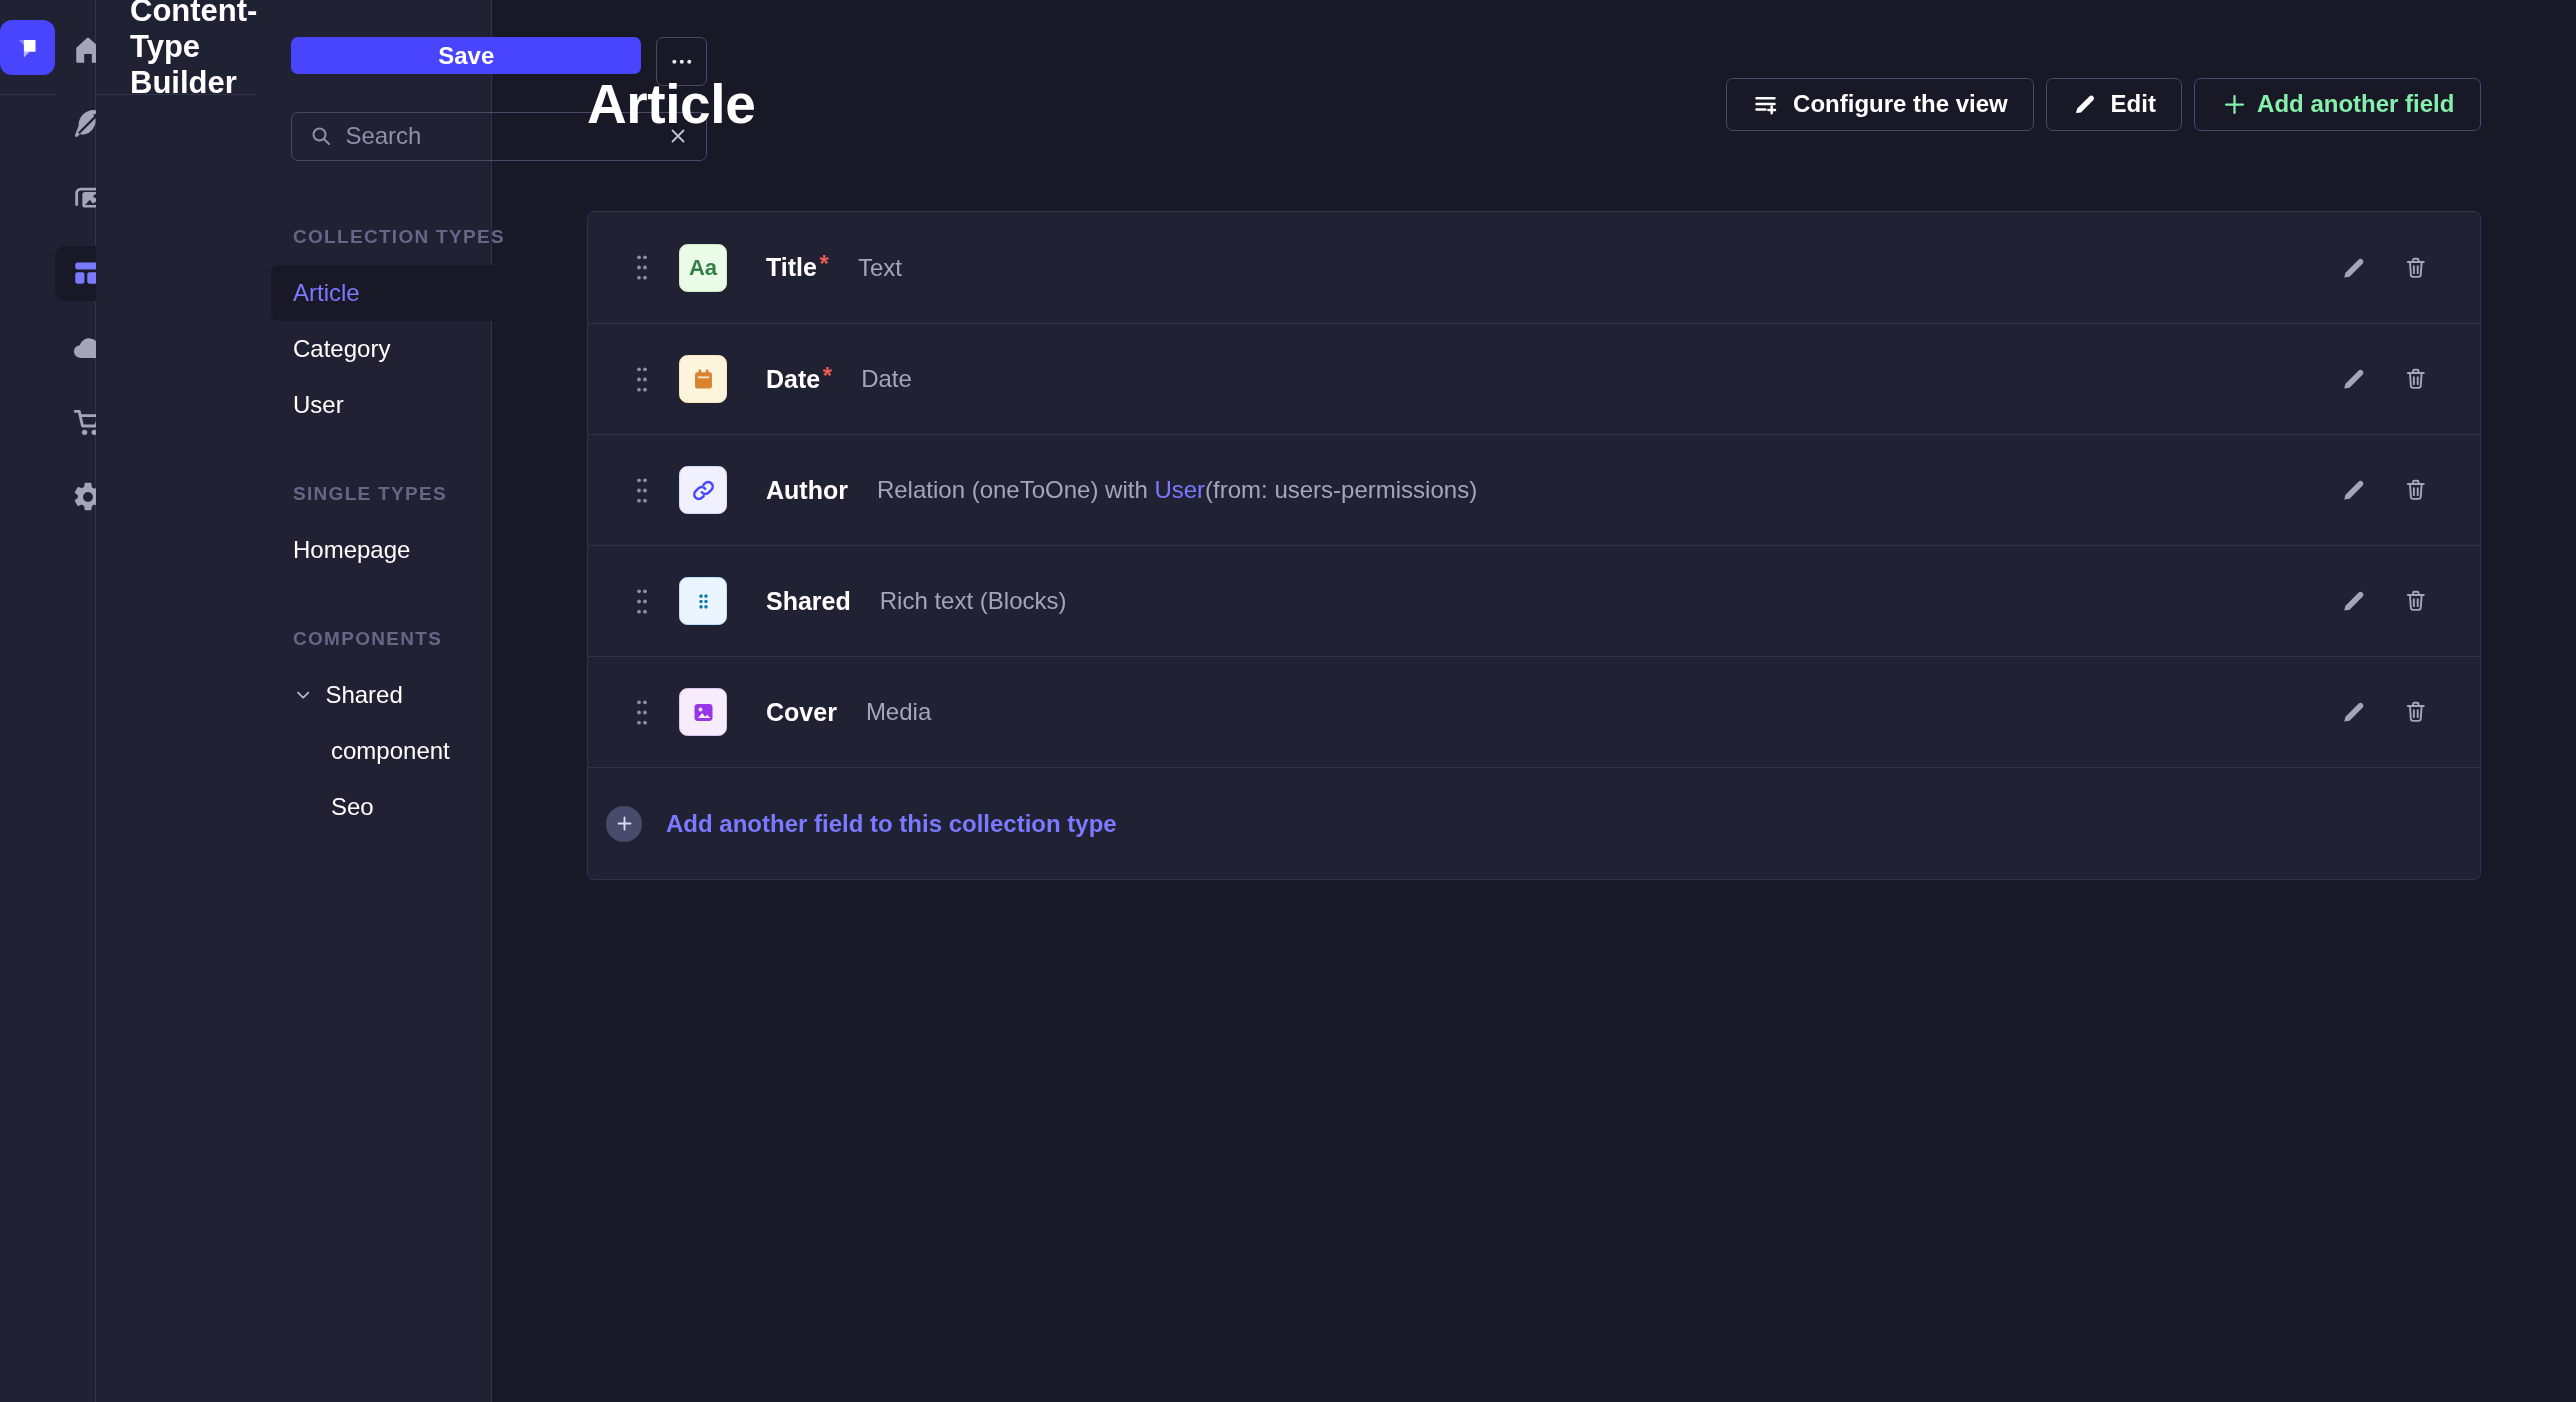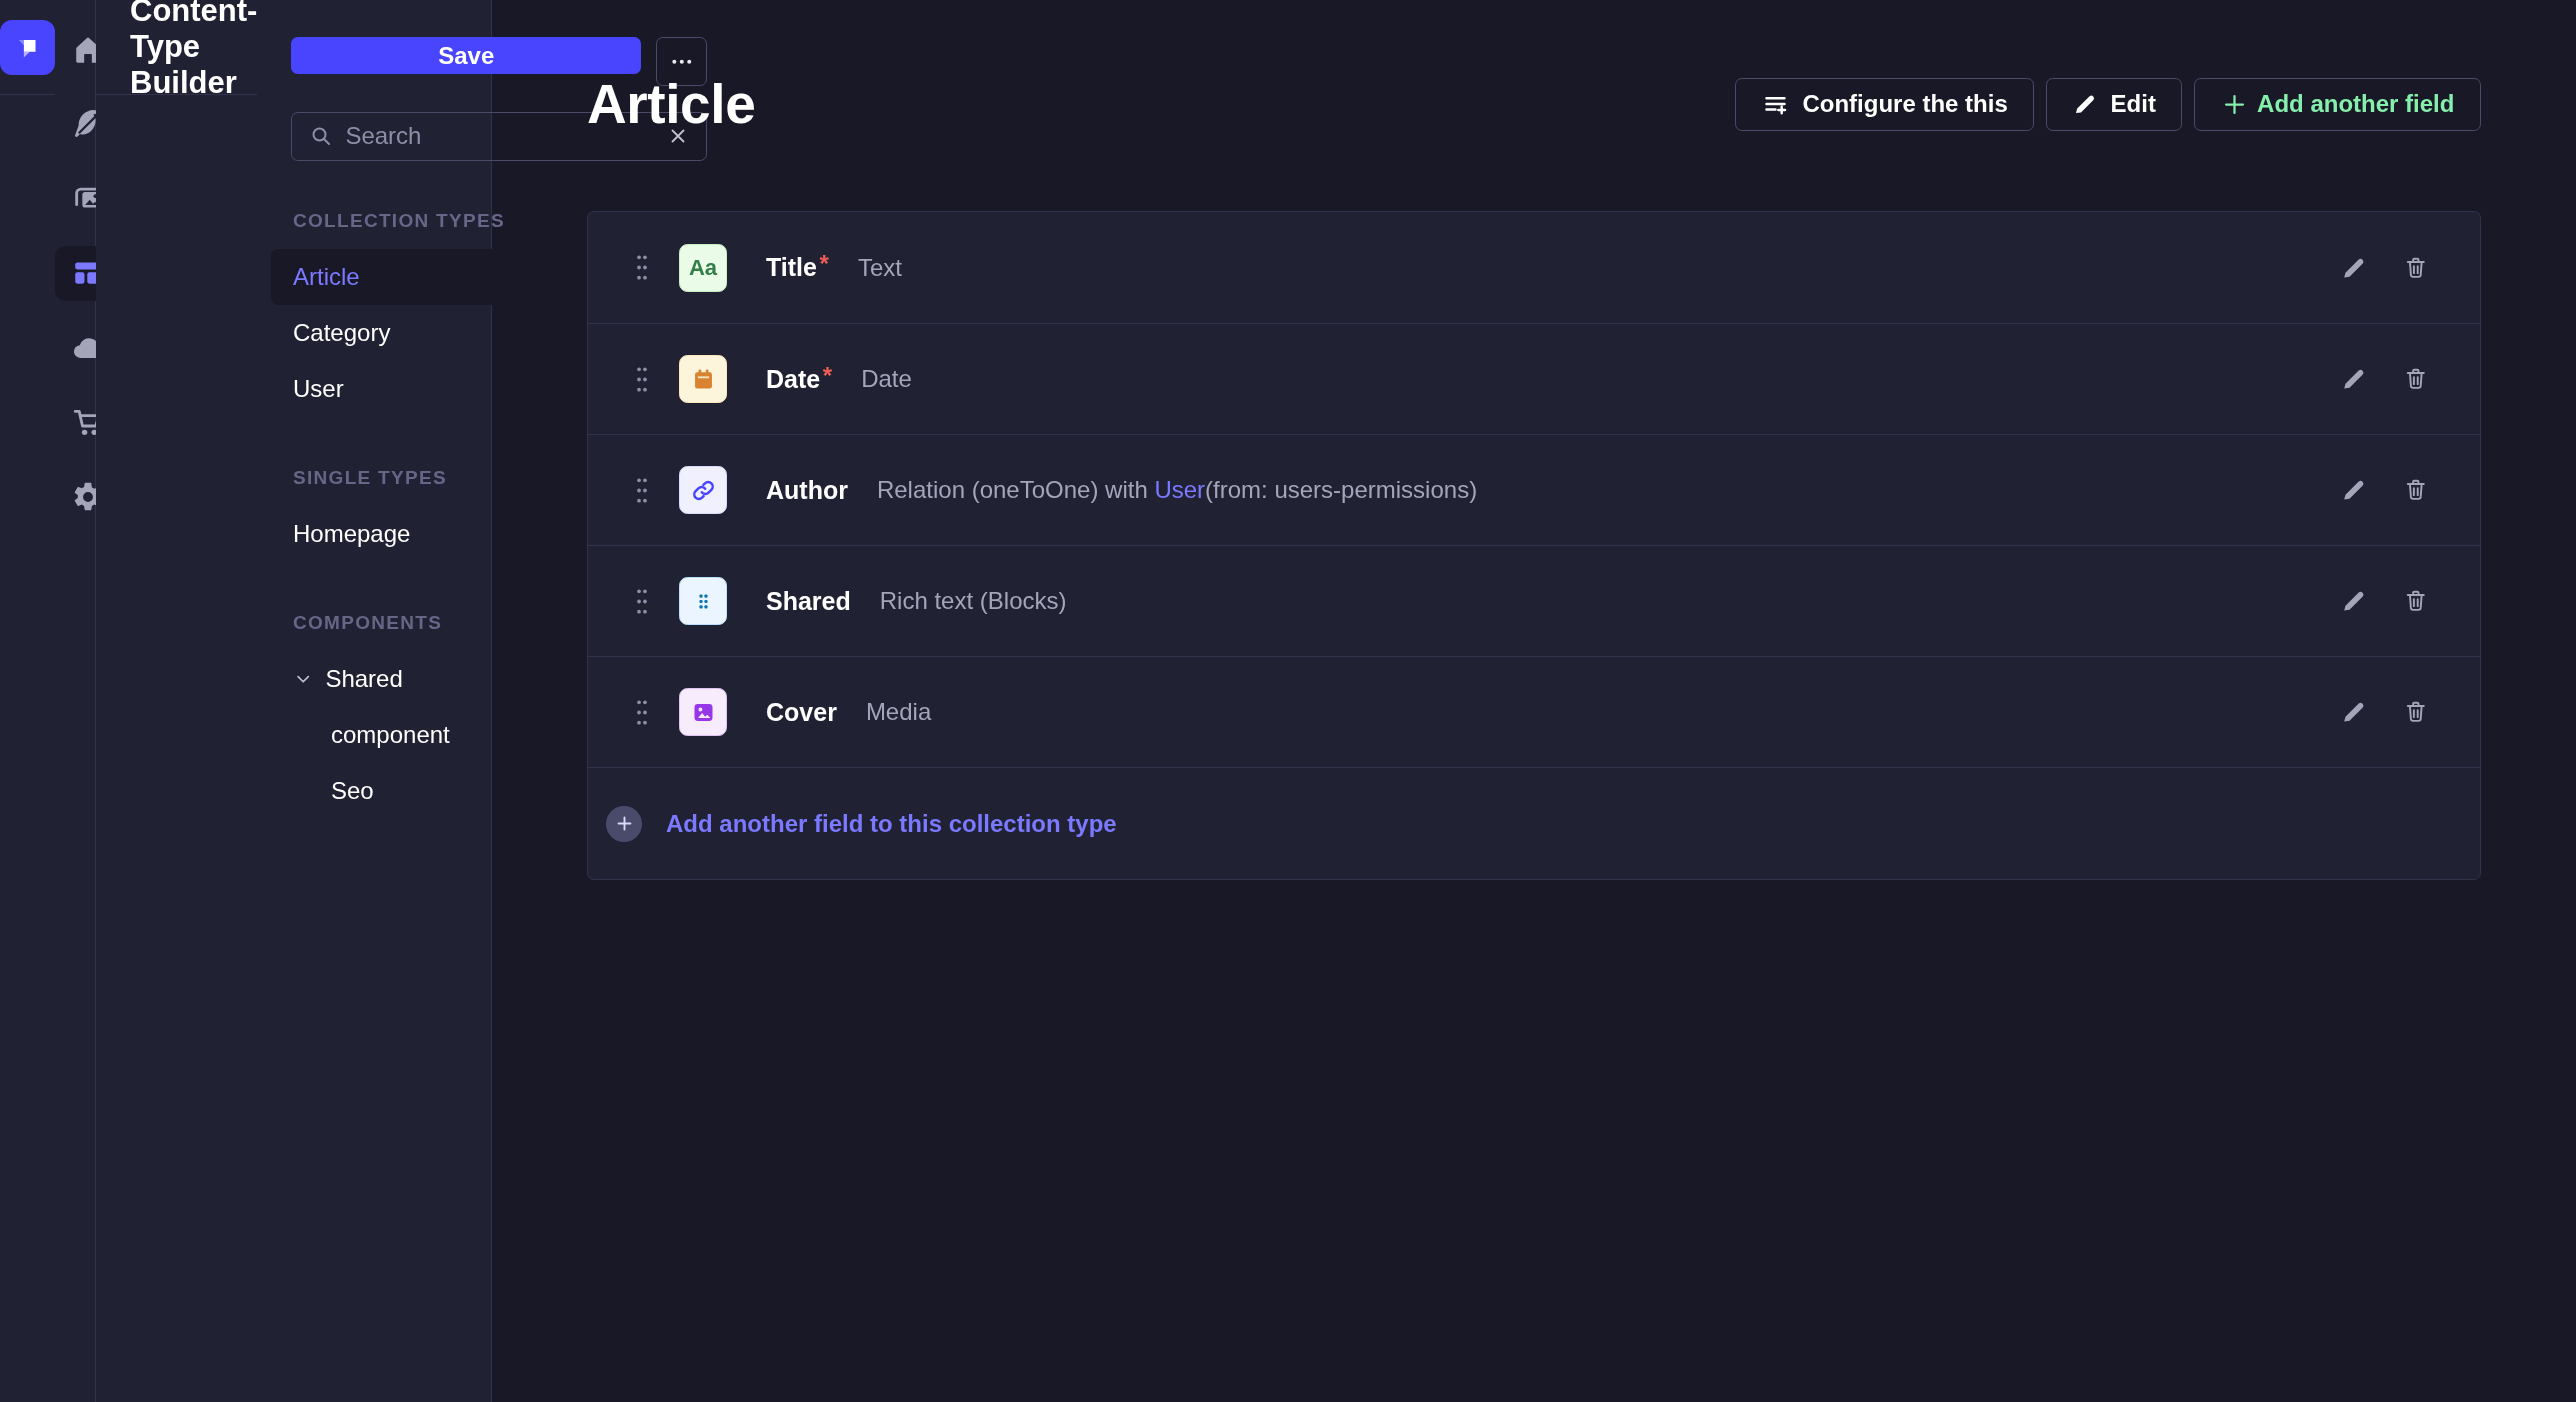--- a/index.html
+++ b/index.html
@@ -28,21 +28,21 @@
   .sidebar { width:396px; min-width:396px; background:#212134; border-right:0.9px solid #32324d; display:flex; flex-direction:row; }
   .sidebar-header { height:95px; min-height:95px; border-bottom:0.9px solid #32324d; display:flex; align-items:center; padding-left:34px; font-size:31px; font-weight:700; }
   .sidebar-body { padding:37px 13.6px 0; }
   .save-row { display:flex; gap:15.3px; margin:0 20.4px; }
   .save-btn { flex:1; height:37px; border:none; border-radius:6.8px; background:#4945ff; color:#fff; font-size:24px; font-weight:600; }
   .more-btn { width:51px; min-width:51px; height:49px; border:0.9px solid #4a4a6a; border-radius:6.8px; background:transparent; color:#e8e8ef; display:flex; align-items:center; justify-content:center; }
   .search-box { margin:25.6px 20.4px 0; height:49px; border:0.9px solid #4a4a6a; border-radius:6.8px; display:flex; align-items:center; padding:0 17px; gap:12px; color:#8e8ea9; }
   .search-box input { flex:1; min-width:0; background:transparent; border:none; outline:none; color:#fff; font-size:24px; font-family:inherit; }
   .search-box input::placeholder { color:#8e8ea9; }
   .clear-btn { background:none; border:none; color:#c0c0cf; display:flex; }
-  .section-head { margin-top:48px; display:flex; align-items:center; justify-content:space-between; padding:0 22px; }
+  .section-head { margin-top:64px; display:flex; align-items:center; justify-content:space-between; padding:0 22px; }
   .section-head.tight { margin-top:48px; }
   .section-label { font-size:19px; font-weight:600; letter-spacing:1.3px; color:#666687; }
   .plus-btn { background:none; border:none; color:#a5a5ba; display:flex; }
   .side-list { margin-top:15.3px; display:flex; flex-direction:column; }
   .side-item { height:56px; border-radius:6.8px; display:flex; align-items:center; padding:0 22px; font-size:24px; color:#fff; background:transparent; border:none; text-align:left; }
   .side-item.active { background:#181826; color:#7b79ff; }
   .side-item .label { flex:0 0 auto; }
   .badge { margin-left:auto; font-size:24px; font-weight:600; }
   .side-item.child { padding-left:60px; }
   .chev { margin-right:12px; color:#c0c0cf; display:flex; }
@@ -236,21 +236,21 @@
   <div class="main-header">
     <h1 class="page-title">Article</h1>
     <div class="actions">
       <button class="btn">
         <span class="bicon">
           <svg width="27" height="27" viewBox="0 0 24 24">
               <path d="M4 6.5h16M4 11.5h16M4 16.5h8" stroke="currentColor" stroke-width="2.2" stroke-linecap="round"></path>
               <path d="M17.5 13.8v6M14.5 16.8h6" stroke="currentColor" stroke-width="2.2" stroke-linecap="round"></path>
             </svg>
         </span>
-        <span>Configure the this</span>
+        <span>Configure the view</span>
       </button>
       <button class="btn">
         <span class="bicon">
           <svg width="24" height="24" viewBox="0 0 24 24">
               <path d="M3 21l1.2-4.4L16.6 4.2a2.7 2.7 0 0 1 3.8 3.8L8 20.4 3 21z" fill="currentColor"></path>
             </svg>
         </span>
         <span>Edit</span>
       </button>
       <button class="btn ghost-primary">

